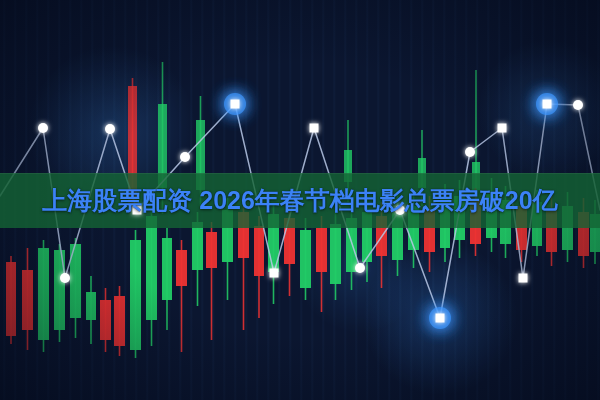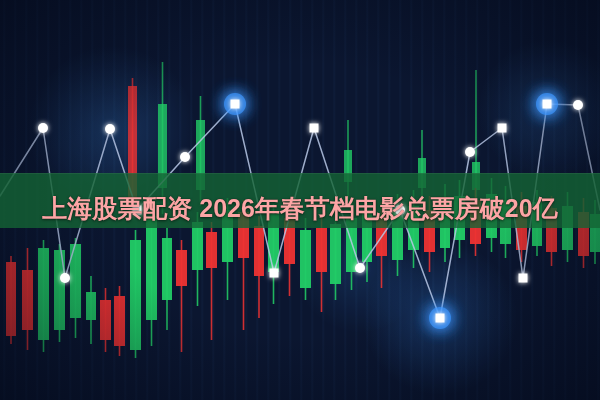--- a/index.html
+++ b/index.html
@@ -224,15 +224,15 @@
         <rect x="435.5" y="313.5" width="9" height="9" fill="#ffffff" filter="url(#sglow2)"></rect>
         <circle cx="470" cy="152" r="5" fill="#ffffff" filter="url(#sglow2)"></circle>
         <rect x="497.5" y="123.5" width="9" height="9" fill="#ffffff" filter="url(#sglow2)"></rect>
         <rect x="518.5" y="273.5" width="9" height="9" fill="#ffffff" filter="url(#sglow2)"></rect>
         <circle cx="547" cy="104" r="11" fill="#3c96ff" opacity="0.85" filter="url(#mglow2)"></circle>
         <rect x="542.5" y="99.5" width="9" height="9" fill="#ffffff" filter="url(#sglow2)"></rect>
         <circle cx="578" cy="105" r="5" fill="#ffffff" filter="url(#sglow2)"></circle>
       </g>
   </svg>
 
-  <div class="banner-text" style="top: 181px; height: 55px; color: #fca5a5;">上海股票配资 2026年春节档电影总票房破20亿</div>
+  <div class="banner-text" style="top: 173px; height: 55px; color: #3b82f6;">上海股票配资 2026年春节档电影总票房破20亿</div>
 
 </div>
 
 </body></html>

